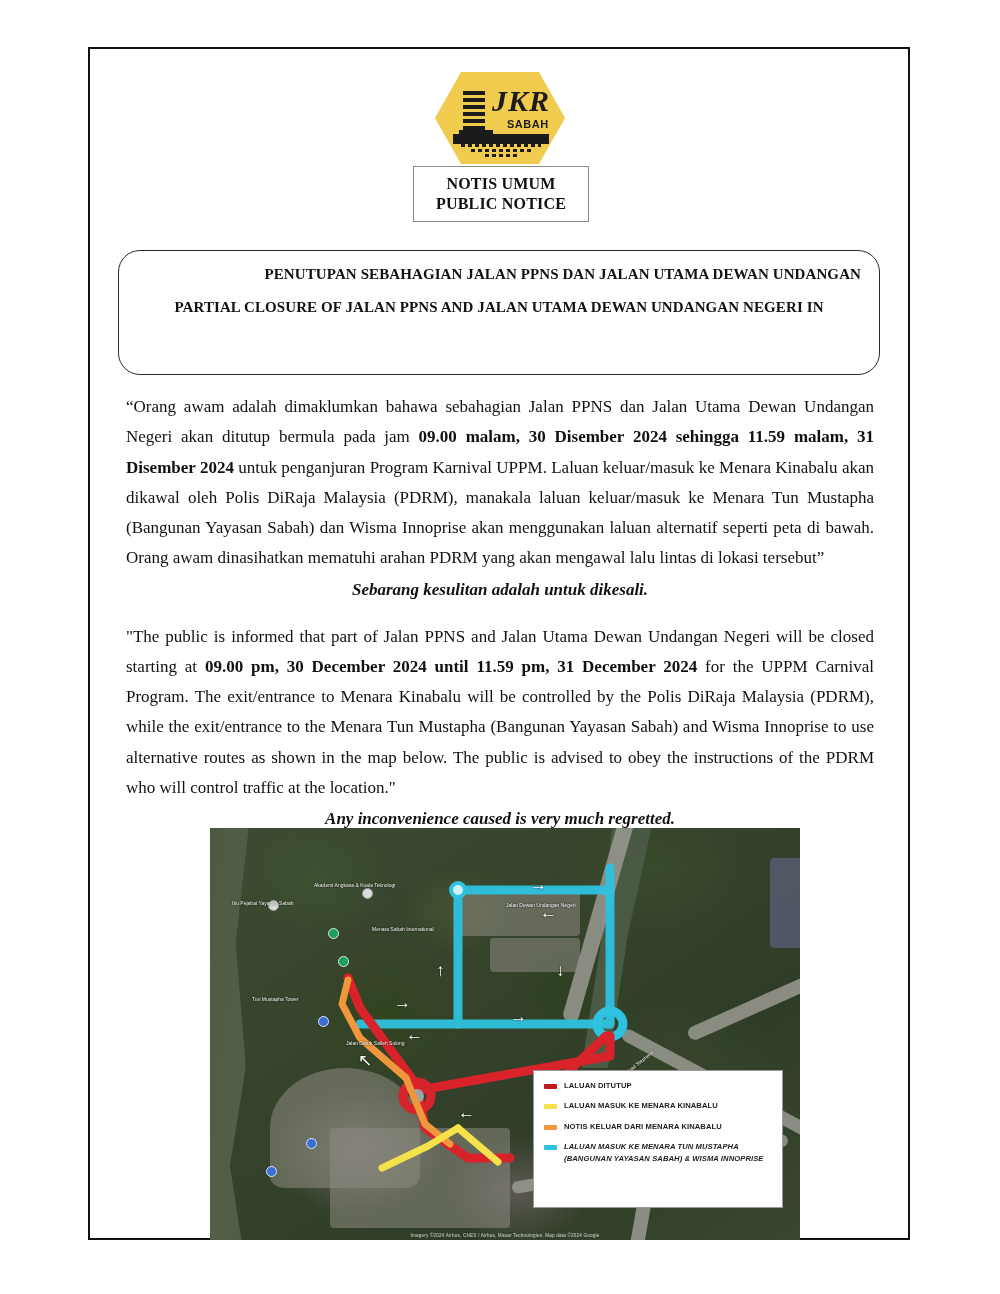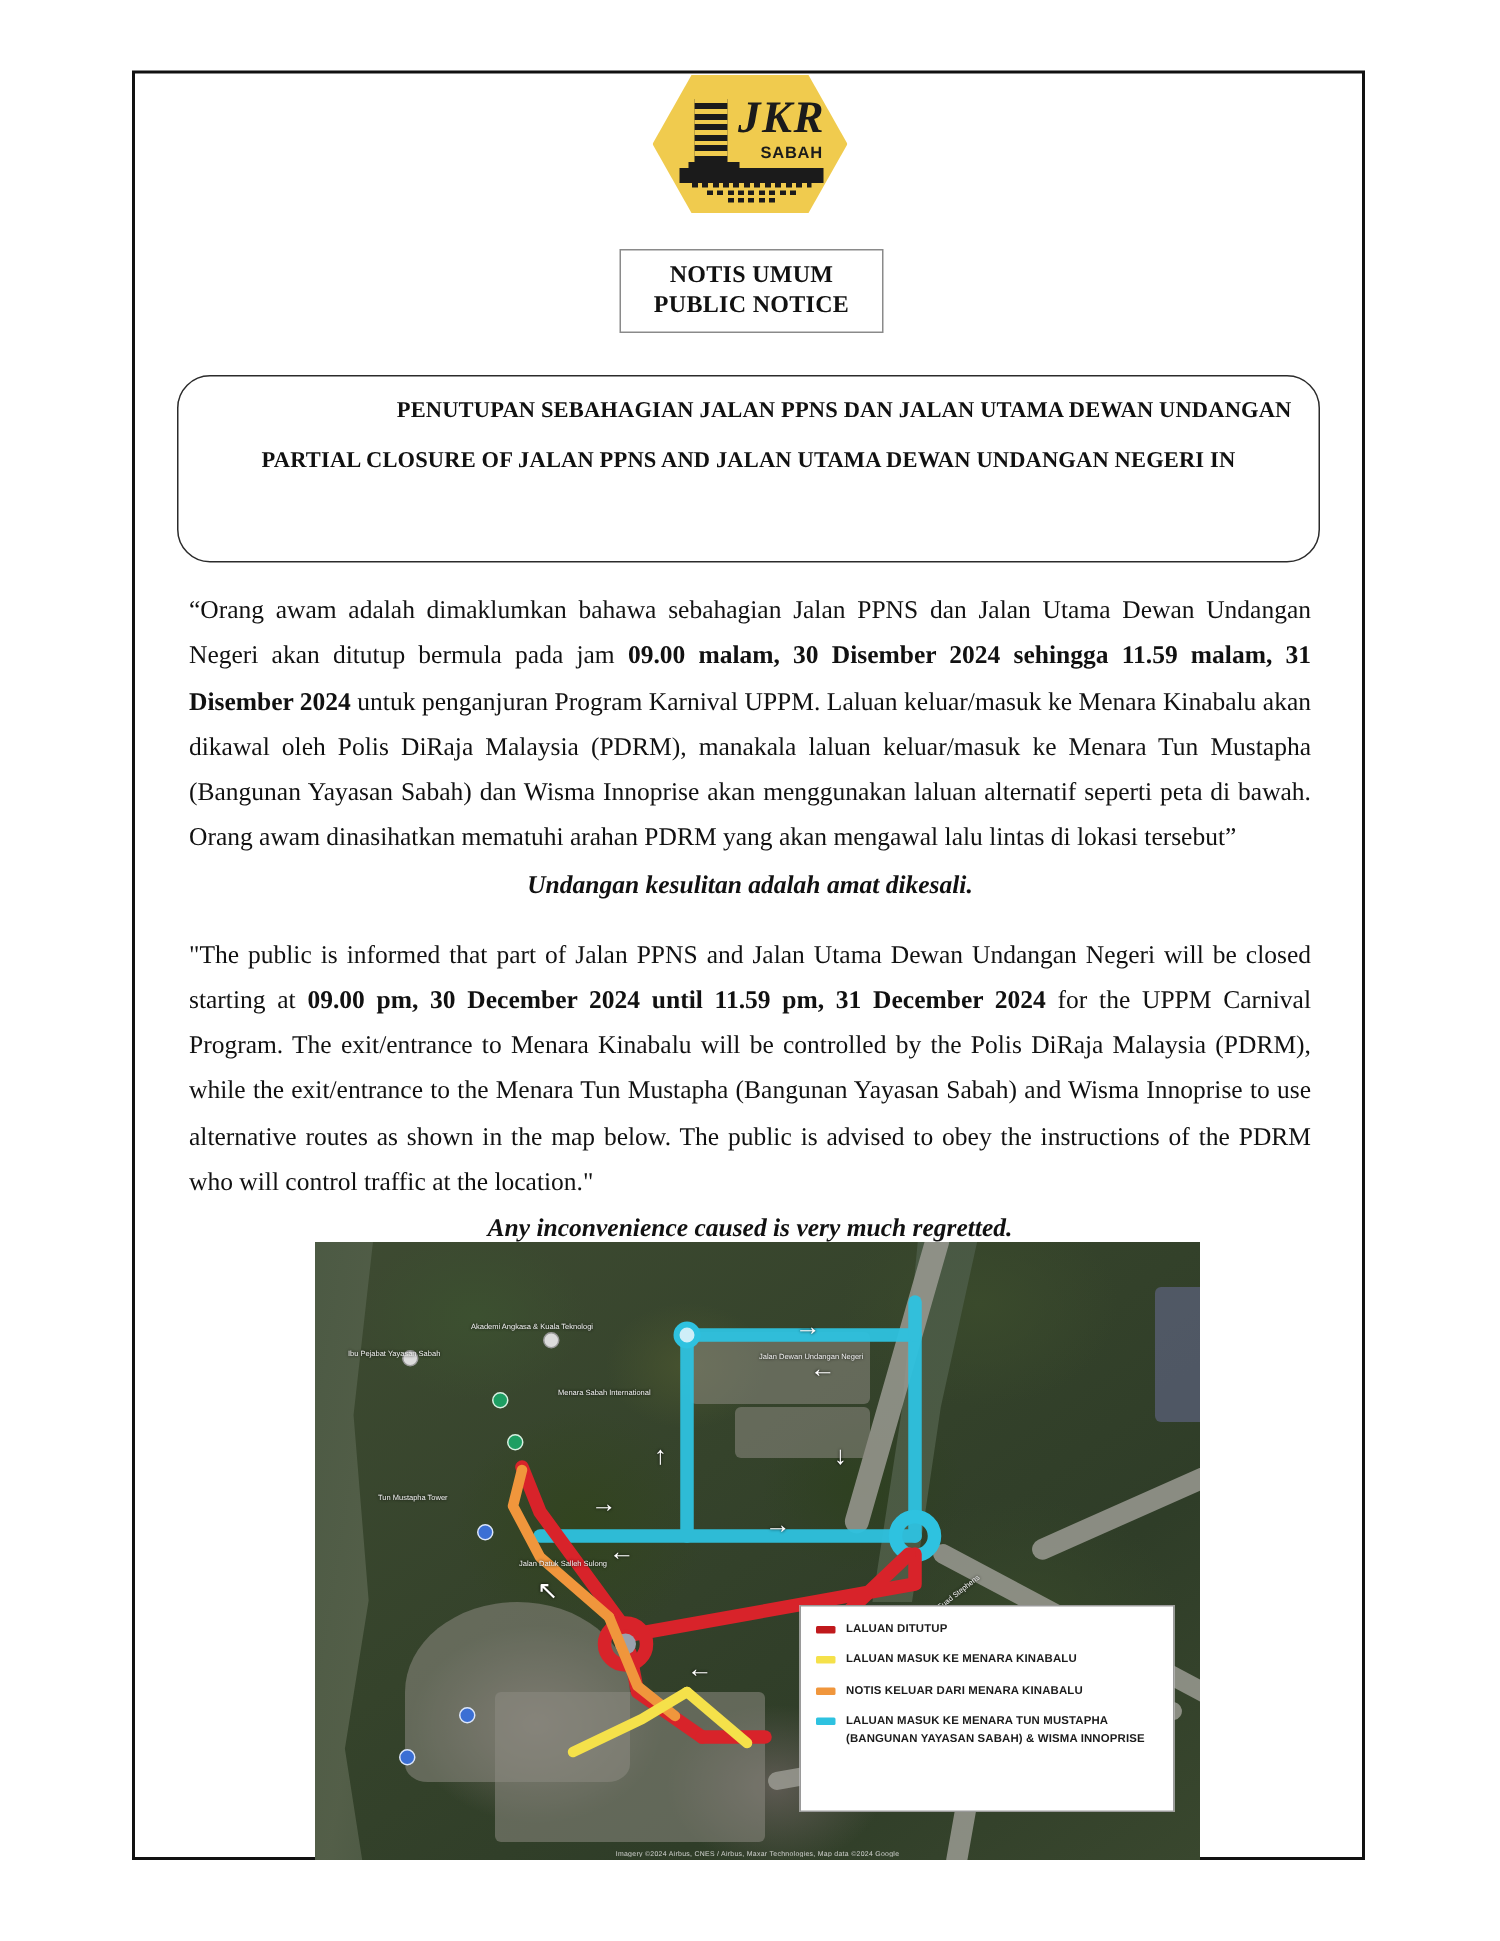--- a/index.html
+++ b/index.html
@@ -10,21 +10,21 @@
   }
   .page{position:relative;width:1000px;height:1294px;overflow:hidden;background:#fff;}
 
   
   .page-frame{
     position:absolute;left:88px;top:47px;width:822px;height:1193px;
     border:2px solid #111;box-sizing:border-box;
   }
 
   
-  .logo-wrap{position:absolute;left:435px;top:50px;width:130px;height:116px;}
+  .logo-wrap{position:absolute;left:435px;top:72px;width:130px;height:116px;}
   .logo-badge{
     position:absolute;left:0;top:0;width:130px;height:92px;
     background:#f0cb4e;
     clip-path:polygon(20% 0%,80% 0%,100% 50%,80% 100%,20% 100%,0% 50%);
     border-radius:6px;
   }
   .logo-tower{
     position:absolute;left:28px;top:16px;width:22px;height:46px;background:#1b1b1b;
   }
   .logo-tower::after{
@@ -140,21 +140,21 @@
   
   .arrow{position:absolute;color:#fff;font-size:17px;line-height:1;text-shadow:0 0 2px #000;}
 
   
   .legend{
     position:absolute;left:533px;top:1070px;width:250px;height:138px;
     background:#fff;border:1px solid #9a9a9a;box-sizing:border-box;
     padding:9px 10px;font-family:"Liberation Sans",sans-serif;
   }
   .legend-row{display:flex;align-items:flex-start;margin-bottom:9px;}
-  .legend-row:last-child{margin-bottom:4px;}
+  .legend-row:last-child{margin-bottom:4px;font-style:italic;}
   .swatch{
     width:13px;height:5px;border-radius:1px;margin-top:4px;margin-right:7px;flex:0 0 13px;
   }
   .legend-label{
     font-size:7.6px;font-weight:bold;color:#1b1b1b;line-height:1.5;letter-spacing:0.1px;
   }
   .map-credit{
     position:absolute;left:0;right:0;bottom:2px;text-align:center;
     font-family:"Liberation Sans",sans-serif;font-size:4.6px;color:#e8e8e8;
     opacity:.85;letter-spacing:.2px;
@@ -202,21 +202,21 @@
     </div>
     <div class="title-en">
       <div>PARTIAL CLOSURE OF JALAN PPNS AND JALAN UTAMA DEWAN UNDANGAN NEGERI IN</div>
     </div>
   </div>
 
   <div class="body-col">
 
     <p class="para"><span>“Orang awam adalah dimaklumkan bahawa sebahagian Jalan PPNS dan Jalan Utama Dewan Undangan Negeri akan ditutup bermula pada jam </span><b>09.00 malam, 30 Disember 2024 sehingga 11.59 malam, 31 Disember 2024</b><span> untuk penganjuran Program Karnival UPPM. Laluan keluar/masuk ke Menara Kinabalu akan dikawal oleh Polis DiRaja Malaysia (PDRM), manakala laluan keluar/masuk ke Menara Tun Mustapha (Bangunan Yayasan Sabah) dan Wisma Innoprise akan menggunakan laluan alternatif seperti peta di bawah. Orang awam dinasihatkan mematuhi arahan PDRM yang akan mengawal lalu lintas di lokasi tersebut”</span></p>
 
-    <p class="centered-italic">Undangan kesulitan adalah amat dikesali.</p>
+    <p class="centered-italic">Sebarang kesulitan adalah untuk dikesali.</p>
 
     <div class="gap"></div>
 
     <p class="para"><span>"The public is informed that part of Jalan PPNS and Jalan Utama Dewan Undangan Negeri will be closed starting at </span><b>09.00 pm, 30 December 2024 until 11.59 pm, 31 December 2024</b><span> for the UPPM Carnival Program. The exit/entrance to Menara Kinabalu will be controlled by the Polis DiRaja Malaysia (PDRM), while the exit/entrance to the Menara Tun Mustapha (Bangunan Yayasan Sabah) and Wisma Innoprise to use alternative routes as shown in the map below. The public is advised to obey the instructions of the PDRM who will control traffic at the location."</span></p>
 
     <p class="centered-italic">Any inconvenience caused is very much regretted.</p>
 
     <p class="centered-bold">PENGARAH KERJA RAYA SABAH</p>
   </div>
 

